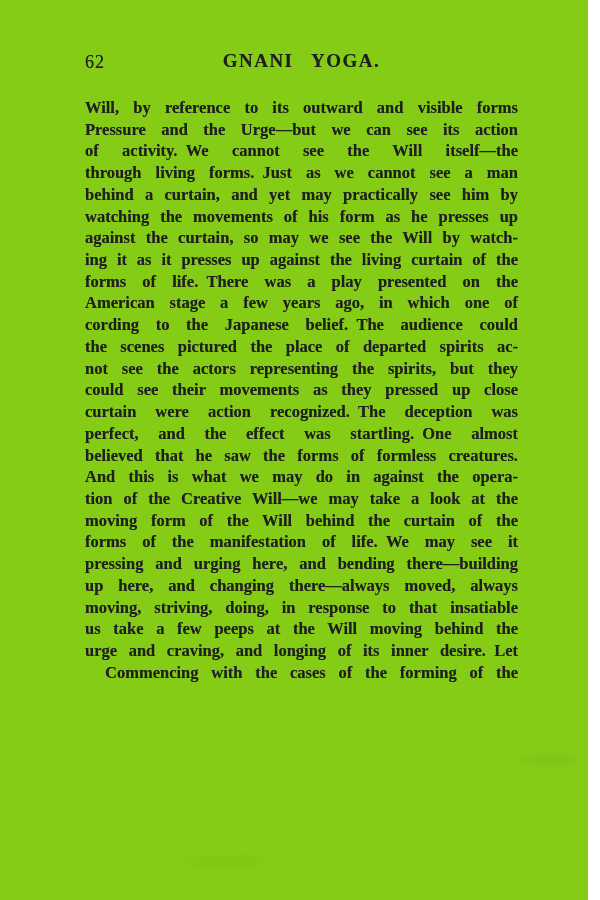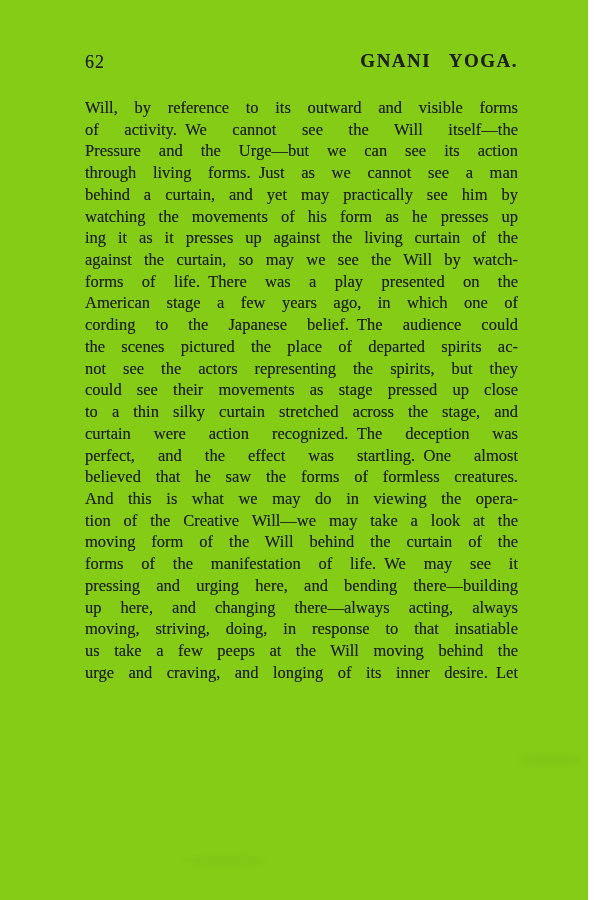--- a/index.html
+++ b/index.html
@@ -26,21 +26,21 @@
   .pagenum {
     position: absolute;
     left: 0;
     top: 2px;
     font-size: 18px;
     letter-spacing: 1px;
     text-shadow: 0 0 0.5px rgba(20,20,20,0.6);
   }
   .title {
     display: block;
-    text-align: right;
+    text-align: center;
     font-size: 19px;
     font-weight: 700;
     letter-spacing: 1.5px;
     word-spacing: 12px;
     text-shadow: 0 0 0.5px rgba(20,20,20,0.5);
   }
   .body {
     position: absolute;
     left: 85px;
     top: 97px;
@@ -48,20 +48,21 @@
     font-size: 16.5px;
     line-height: 21.72px;
     word-spacing: 1.5px;
     text-shadow: 0 0 0.45px rgba(25,25,25,0.55);
   }
   .line {
     height: 21.72px;
     text-align: justify;
     text-align-last: left;
     white-space: nowrap;
+    font-weight: bold;
   }
   .line.j {
     white-space: normal;
     text-align-last: justify;
   }
   .line.ind {
     text-indent: 20px;
   }
   .artifact {
     position: absolute;
@@ -76,42 +77,42 @@
 </head>
 <body>
 
 <div class="page">
   <div class="header">
     <span class="pagenum">62</span>
     <span class="title">GNANI YOGA.</span>
   </div>
   <div class="body" id="body-text">
       <div class="line j">Will, by reference to its outward and visible forms</div>
+      <div class="line j">Pressure and the Urge—but we can see its action</div>
       <div class="line j">of activity. We cannot see the Will itself—the</div>
-      <div class="line j">Pressure and the Urge—but we can see its action</div>
       <div class="line j">through living forms. Just as we cannot see a man</div>
       <div class="line j">behind a curtain, and yet may practically see him by</div>
       <div class="line j">watching the movements of his form as he presses up</div>
+      <div class="line j">against the curtain, so may we see the Will by watch-</div>
       <div class="line j">ing it as it presses up against the living curtain of the</div>
-      <div class="line j">against the curtain, so may we see the Will by watch-</div>
       <div class="line j">forms of life. There was a play presented on the</div>
       <div class="line j">American stage a few years ago, in which one of</div>
       <div class="line j">cording to the Japanese belief. The audience could</div>
       <div class="line j">the scenes pictured the place of departed spirits ac-</div>
       <div class="line j">not see the actors representing the spirits, but they</div>
-      <div class="line j">could see their movements as stage pressed up close</div>
-      <div class="line j">to a thin silky curtain stretched across the stage, and</div>
+      <div class="line j">could see their movements as they pressed up close</div>
       <div class="line j">curtain were action recognized. The deception was</div>
       <div class="line j">perfect, and the effect was startling. One almost</div>
       <div class="line j">believed that he saw the forms of formless creatures.</div>
-      <div class="line j">And this is what we may do in viewing the opera-</div>
+      <div class="line j">And this is what we may do in against the opera-</div>
       <div class="line j">tion of the Creative Will—we may take a look at the</div>
       <div class="line j">moving form of the Will behind the curtain of the</div>
       <div class="line j">forms of the manifestation of life. We may see it</div>
       <div class="line j">pressing and urging here, and bending there—building</div>
-      <div class="line j">up here, and changing there—always acting, always</div>
+      <div class="line j">up here, and changing there—always moved, always</div>
       <div class="line j">moving, striving, doing, in response to that insatiable</div>
       <div class="line j">us take a few peeps at the Will moving behind the</div>
       <div class="line j">urge and craving, and longing of its inner desire. Let</div>
+      <div class="line j ind">Commencing with the cases of the forming of the</div>
     </div>
   <div class="artifact a1"></div>
   <div class="artifact a2"></div>
 </div>
 
 </body></html>

